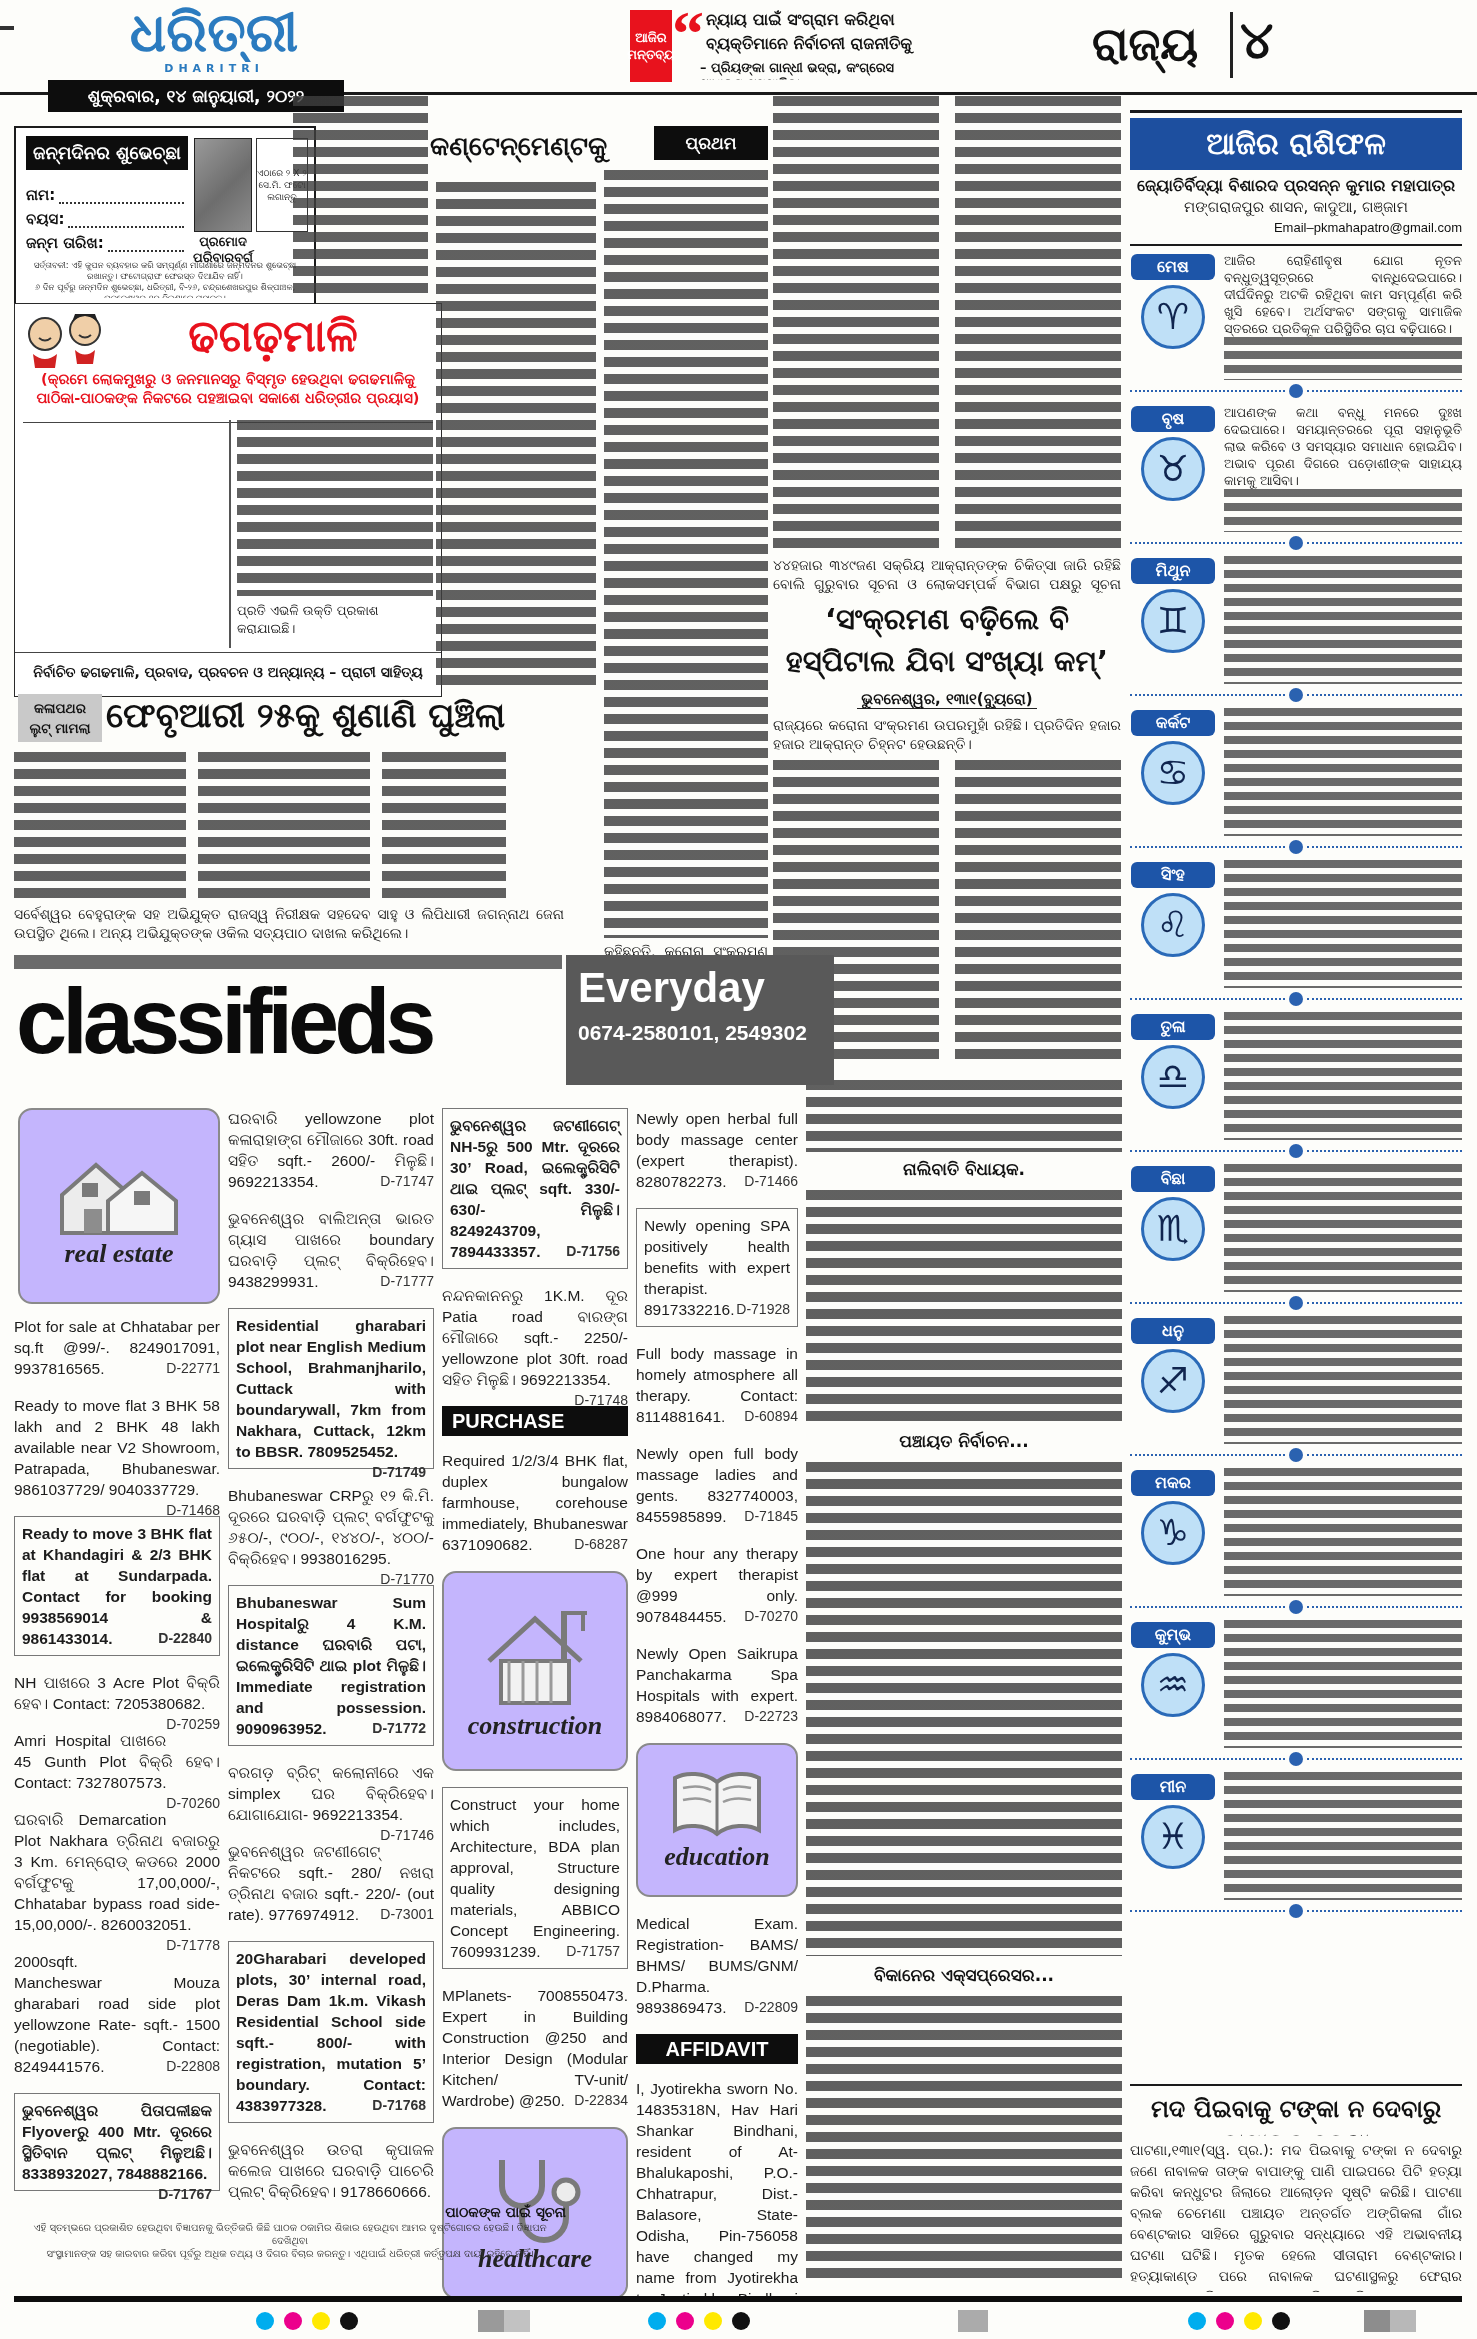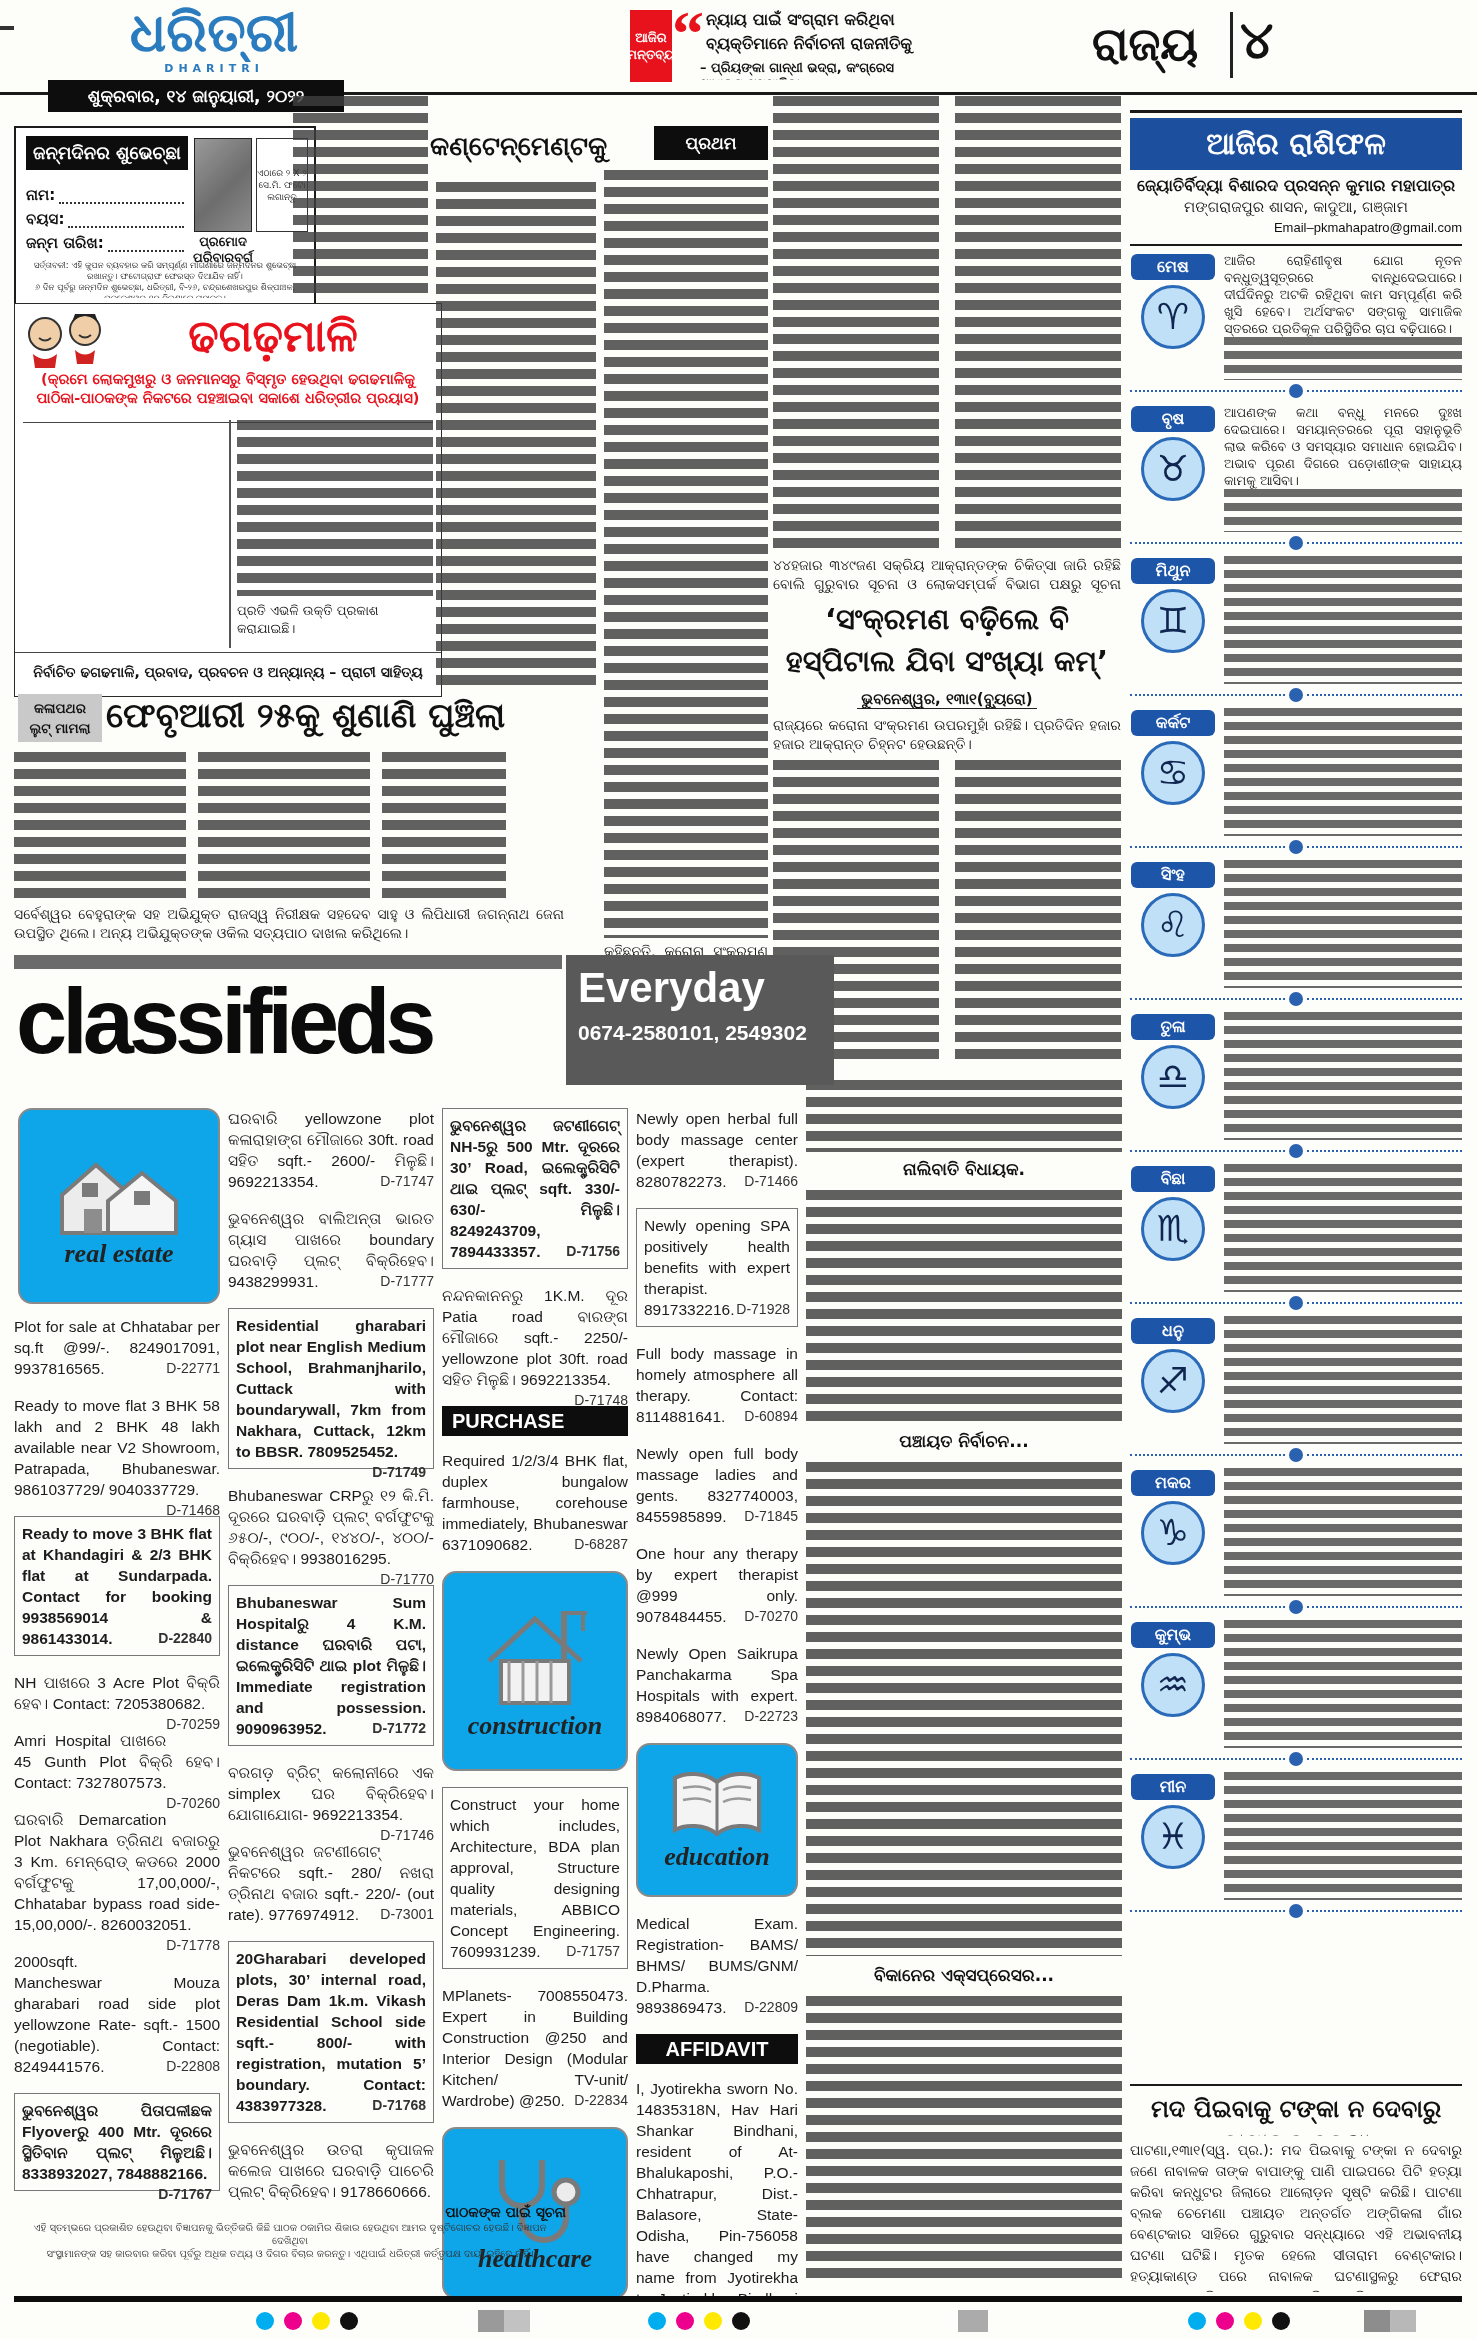--- a/index.html
+++ b/index.html
@@ -65,21 +65,21 @@
   .cls-everyday{font-size:42px;font-weight:bold;line-height:50px;font-family:"Liberation Sans",sans-serif;}
   .cls-phones{font-size:21px;font-weight:bold;font-family:"Liberation Sans",sans-serif;}
   .col{position:absolute;overflow:hidden;}
   .ad{font-family:"Liberation Sans","DejaVu Sans",sans-serif;font-size:15.5px;line-height:21px;color:#1c1c1c;
       text-align:justify;margin:0 0 16px 0;word-break:break-word;}
   .ad .ref{float:right;font-size:14px;color:#333;}
   .ad.boxed{border:1.5px solid #777;padding:6px 7px;}
   .ad.bold{font-weight:bold;}
   .secbanner{background:#0d0d0d;color:#fff;text-align:center;font-size:20px;font-weight:bold;line-height:30px;
              font-family:"Liberation Sans",sans-serif;margin:0 0 14px 0;}
-  .badge{border:2.5px solid #8a8a8a;border-radius:14px;background:#0ea5e9;display:flex;flex-direction:column;
+  .badge{border:2.5px solid #8a8a8a;border-radius:14px;background:#c4b5fd;display:flex;flex-direction:column;
          align-items:center;justify-content:center;margin:0 0 16px 0;text-align:center;}
   .badge .blabel{font-family:"Liberation Serif",serif;font-style:italic;font-weight:bold;font-size:26px;color:#222;}
 
   .notice{border-top:0;}
   .notice-title{font-size:14px;font-weight:bold;text-align:right;}
   .notice-line{font-size:10px;line-height:13px;color:#333;text-align:center;}
 
   
   .h-rule{background:#1a1a1a;}
   .h-head{background:var(--horo-blue,#1d4f9f);color:#fff;font-size:30px;font-weight:bold;line-height:52px;text-align:center;}

